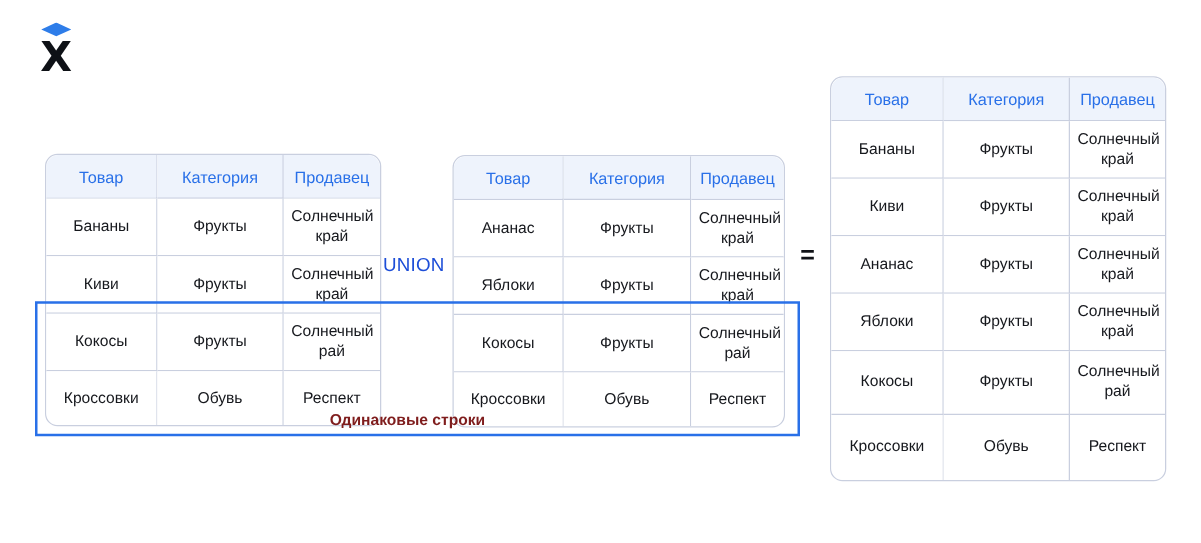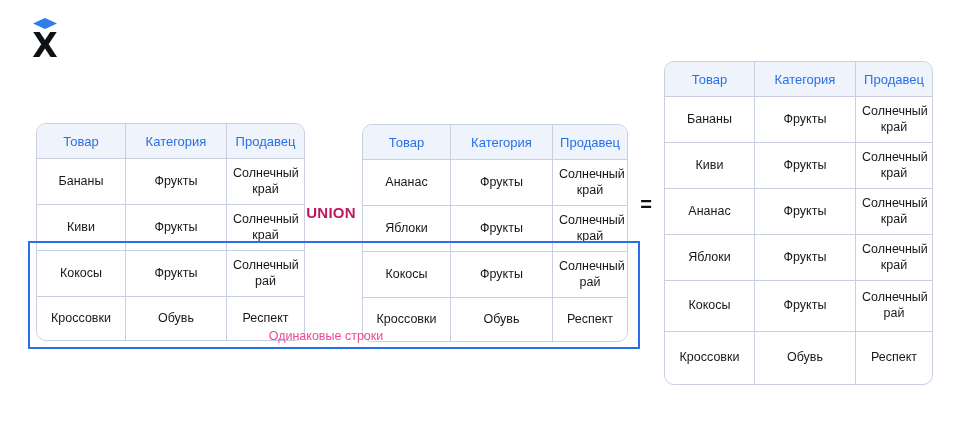--- a/index.html
+++ b/index.html
@@ -69,41 +69,41 @@
   .t3{left:664px;top:61px;width:269px;}
   .t3 th:nth-child(1){width:81px;} .t3 th:nth-child(2){width:92px;}
   .t3 th{height:36px;}
   .t3 td{height:42px;}
   .t3 tbody tr:nth-child(5) td{height:46px;}
   .t3 tbody tr:nth-child(6) td{height:48px;}
 
   
   .union-label{
     position:absolute;left:301px;top:204px;width:60px;
-    text-align:center;font-weight:bold;font-size:15px;color:#be185d;
+    text-align:center;font-weight:normal;font-size:15px;color:#1d4ed8;
     letter-spacing:0.2px;
   }
   .equals-label{
     position:absolute;left:632px;top:193px;width:28px;
     text-align:center;font-weight:bold;font-size:20px;color:#101217;
   }
 
   
   .hl-box{
     position:absolute;left:28px;top:241px;width:612px;height:108px;
     border:2px solid var(--blue);
     box-sizing:border-box;
     z-index:2;
     pointer-events:none;
     background:transparent;
   }
   .hl-label{
     position:absolute;left:0;right:16px;bottom:4px;
     text-align:center;
-    font-size:12.5px;color:#ec4899;
+    font-size:12.5px;color:#7f1d1d;font-weight:bold;
   }
 </style>
 </head>
 <body>
 
 <div class="canvas">
 
   <svg class="logo" viewBox="0 0 26 42">
     <polygon points="13,0 25,5.5 13,11 1,5.5" fill="#2E7DE9"></polygon>
     <text x="13" y="39" text-anchor="middle" font-family="DejaVu Sans, sans-serif" font-size="33" font-weight="bold" fill="#0E1116">X</text>

